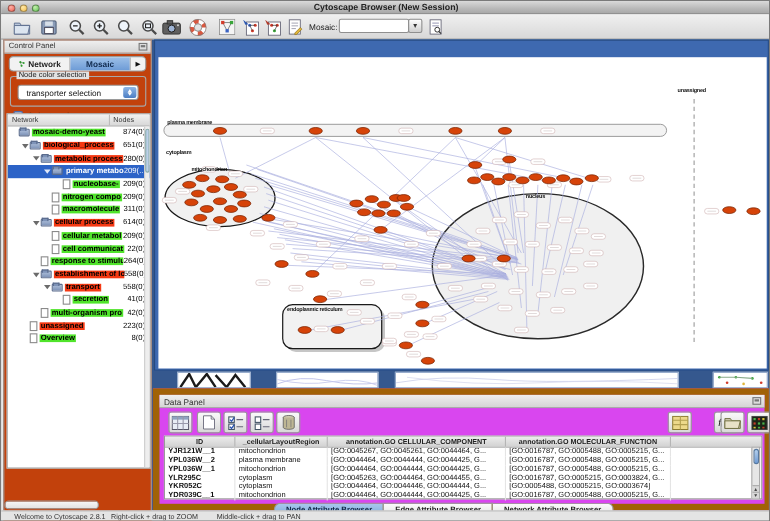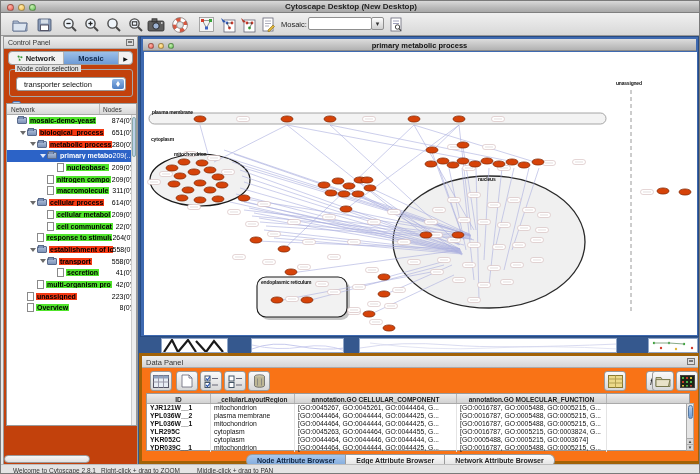--- a/index.html
+++ b/index.html
@@ -78,21 +78,21 @@
   .netwin{position:absolute;left:139px;top:35px;width:559px;height:301px;background:#3e69b0;border:1px solid #274a80;}
   .netwin .ntitle{position:absolute;left:2px;top:2px;right:2px;height:12px;background:linear-gradient(#dcdcdc,#b2b2b2);border-bottom:1px solid #8a8a8a;}
   .netwin .ntitle .title{position:absolute;left:0;right:0;top:1.5px;text-align:center;font-size:7.5px;font-weight:bold;color:#111;}
   .nlights{position:absolute;left:5px;top:3.5px;display:flex;gap:4px;}
   .nlight{width:6px;height:6px;border-radius:50%;border:1px solid rgba(0,0,0,.35);}
   .net-canvas{position:absolute;left:3px;top:15px;width:553px;height:283px;background:#fff;overflow:hidden;}
   #net-svg{position:absolute;left:0;top:0;}
   .rlabel{position:absolute;font-size:5px;font-weight:bold;color:#111;letter-spacing:-.2px;}
 
   
-  .dpanel{position:absolute;left:138px;top:352px;width:562px;height:111px;background:#f97316;border:3px solid #a16207;}
+  .dpanel{position:absolute;left:138px;top:352px;width:562px;height:111px;background:#d946ef;border:6px solid #a16207;}
   .dp-head{position:absolute;left:0;top:0;right:0;height:12px;background:linear-gradient(#efefef,#d5d5d5);border-bottom:1px solid #aaa;font-size:7.5px;color:#333;padding:1.5px 0 0 4px;}
   .dp-btn{position:absolute;top:15px;width:22px;height:20px;background:linear-gradient(#fafafa,#d8d8d8);border:1px solid #9a9a9a;border-radius:3px;display:flex;align-items:center;justify-content:center;}
   .dtable{position:absolute;left:4px;top:37px;width:544px;height:58px;background:#fff;border:1px solid #9a9a9a;}
   .dth{display:flex;height:10px;background:linear-gradient(#ececec,#d2d2d2);border-bottom:1px solid #aaa;font-size:6.5px;font-weight:bold;color:#222;}
   .dth span{display:block;text-align:center;border-right:1px solid #b5b5b5;overflow:hidden;padding-top:1.5px;}
   .drow{display:flex;height:8px;font-size:6.8px;color:#111;white-space:nowrap;}
   .drow span{display:block;border-right:1px solid #e4e4e4;overflow:hidden;padding:0 0 0 3px;line-height:8.2px;}
   .drow .c0{font-weight:bold;}
   .c0{width:64px;flex:none;} .c1{width:84px;flex:none;} .c2{width:162px;flex:none;} .c3{width:150px;flex:none;}
   .cfill{flex:1;border-right:none !important;}
@@ -115,21 +115,21 @@
 <body>
 
 <div id="app">
 
   <div class="titlebar">
     <span class="lights">
       <i class="light red"></i>
       <i class="light yellow"></i>
       <i class="light green"></i>
     </span>
-    <span class="title">Cytoscape Desktop (New Desktop)</span>
+    <span class="title">Cytoscape Browser (New Session)</span>
   </div>
 
   <div class="toolbar">
     <span class="tbi" style="left:10px">
       <svg width="16" height="14" viewBox="0 0 16 14">
           <path d="M1 3h5l1.3 2H15v8H1z" fill="#b9c6da" stroke="#58698a" stroke-width="0.8"></path>
           <path d="M1 5.2h14L13.3 13H1z" fill="#dce5f0" stroke="#58698a" stroke-width="0.8"></path>
         </svg>
       </span>
     <span class="tbi" style="left:34px">
@@ -431,28 +431,20 @@
             <span class="tcount">8(0)</span>
           </div>
         </div>
       <div class="cp-scroll">
           <span class="thumb"></span>
         </div>
     </div>
   </div>
 
   <div class="netwin">
-    <div class="ntitle">
-      <span class="nlights">
-        <i class="nlight" style="background:radial-gradient(circle at 35% 30%,#ffb3a8,#ee5f51)"></i>
-        <i class="nlight" style="background:radial-gradient(circle at 35% 30%,#ffe9a8,#f5bf4f)"></i>
-        <i class="nlight" style="background:radial-gradient(circle at 35% 30%,#c8f0b0,#61c354)"></i>
-      </span>
-      <span class="title">primary metabolic process</span>
-    </div>
     <div class="net-canvas" id="net-canvas">
       <svg id="net-svg" width="553" height="283" viewBox="0 0 553 283">
           <g>
             <rect x="5" y="61" width="457" height="11" rx="5.5" fill="#f3f3f3" stroke="#8f8f8f" stroke-width="0.8"></rect>
             <ellipse cx="56" cy="128" rx="50" ry="26" fill="#f1f1f1" stroke="#1a1a1a" stroke-width="1.2"></ellipse>
             <ellipse cx="345" cy="190" rx="96" ry="66" fill="#f0f0f0" stroke="#2a2a2a" stroke-width="1.3"></ellipse>
             <rect x="116" y="228" width="90" height="40" rx="9" fill="#c6c6c6"></rect>
             <rect x="113" y="225" width="90" height="40" rx="9" fill="#f2f2f2" stroke="#1a1a1a" stroke-width="1.1"></rect>
             <line x1="487" y1="38" x2="487" y2="260" stroke="#9a9a9a" stroke-width="1" stroke-dasharray="4 3"></line>
           </g>

